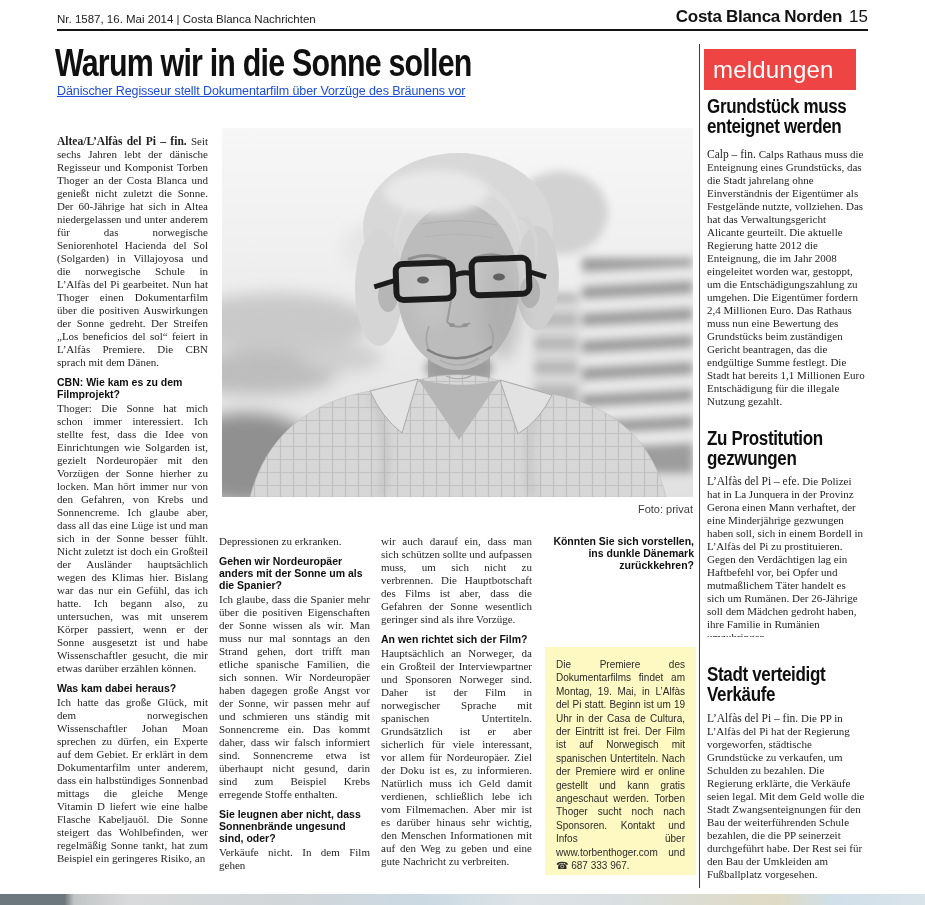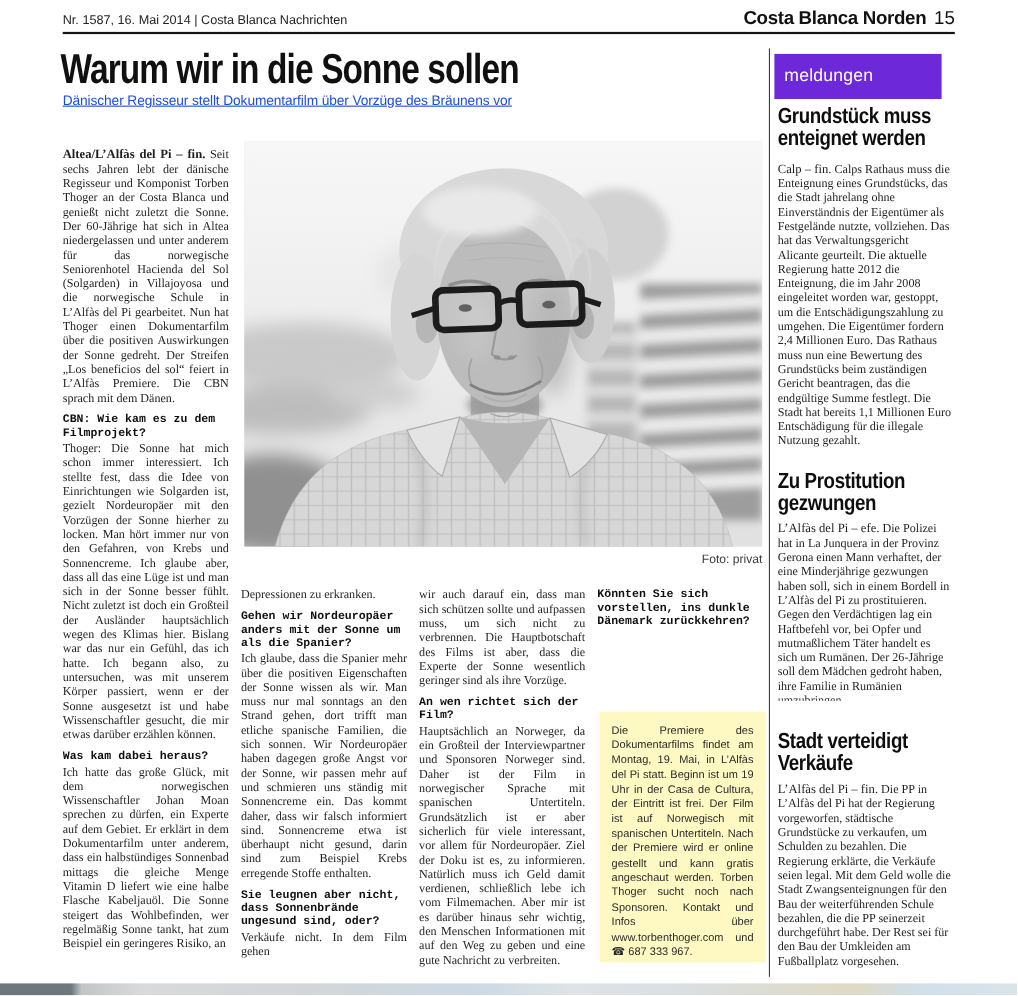--- a/index.html
+++ b/index.html
@@ -18,44 +18,44 @@
   
   .headline{position:absolute;left:55px;top:42px;font-family:"Liberation Sans",sans-serif;
             font-weight:bold;font-size:38px;line-height:42px;color:#101010;letter-spacing:-1px;
             transform:scaleX(.8);transform-origin:0 0;white-space:nowrap;}
   .subhead{position:absolute;left:57px;top:84px;font-family:"Liberation Sans",sans-serif;
            font-size:12.5px;color:#1d4ed8;letter-spacing:-.1px;text-decoration:underline;}
 
   
   .col{position:absolute;font-size:11px;line-height:13px;text-align:justify;overflow:hidden;}
   .col p{margin:0;}
-  .col .qh{font-family:Liberation Mono, monospace;font-weight:bold;font-size:10.5px;
+  .col .qh{font-family:Liberation Sans, sans-serif;font-weight:bold;font-size:10.5px;
            line-height:12px;margin:7px 0 2px 0;text-align:left;color:#0f0f0f;}
   .col .dl{font-weight:bold;font-size:11.5px;}
   .col1{left:57px;top:135px;width:151px;height:748px;}
   .col2{left:219px;top:535px;width:151px;height:350px;}
   .col3{left:381px;top:535px;width:151px;height:350px;}
   .col4{left:543px;top:535px;width:151px;height:108px;}
-  .col4 .qh{margin-top:0;}
+  .col4 .qh{margin-top:0;text-align:right;}
 
   
   .photo{position:absolute;left:222px;top:128px;width:471px;height:369px;overflow:hidden;background:#ececec;}
   .caption{position:absolute;left:222px;top:503px;width:471px;font-family:"Liberation Sans",sans-serif;
            font-size:11px;color:#333;}
   .caption .credit{float:right;color:#3d3d3d;}
 
   
   .infobox{position:absolute;left:545px;top:647px;width:151px;height:228px;box-sizing:border-box;
            background:#fef9c3;padding:11px 11px;font-family:"Liberation Sans","DejaVu Sans",sans-serif;
            font-size:10px;line-height:13.4px;color:#2a2a2a;text-align:justify;overflow:hidden;}
 
   
   .sb-rule{position:absolute;left:699px;top:44px;width:1px;height:844px;background:#3c3c3c;}
-  .sb-badge{position:absolute;left:704px;top:49px;width:152px;height:41px;background:#6d28d9;
-            font-family:"Liberation Sans",sans-serif;font-size:16px;line-height:41px;color:#ffffff;
+  .sb-badge{position:absolute;left:704px;top:49px;width:152px;height:41px;background:#ef4444;
+            font-family:"Liberation Sans",sans-serif;font-size:24px;line-height:41px;color:#ffffff;
             padding-left:9px;box-sizing:border-box;letter-spacing:.2px;}
   .sb-h{position:absolute;left:707px;width:186px;font-family:"Liberation Sans",sans-serif;
         font-weight:bold;font-size:20px;line-height:20px;color:#0e0e0e;letter-spacing:-.4px;
         transform:scaleX(.85);transform-origin:0 0;}
   .sb-b{position:absolute;left:707px;width:158px;font-size:11px;line-height:13px;color:#1f1f1f;
         overflow:hidden;}
   .sb-b .dl{font-weight:normal;font-size:11.5px;}
   .sb-h1{top:96px;}  .sb-b1{top:148px;height:262px;}
   .sb-h2{top:428px;} .sb-b2{top:475px;height:162px;}
   .sb-h3{top:664px;} .sb-b3{top:712px;height:168px;}
@@ -199,21 +199,21 @@
 
   <div class="col col2">
     <p>Depressionen zu erkranken.</p>
     <p class="qh">Gehen wir Nordeuropäer anders mit der Sonne um als die Spanier?</p>
     <p>Ich glaube, dass die Spanier mehr über die positiven Eigenschaften der Sonne wissen als wir. Man muss nur mal sonntags an den Strand gehen, dort trifft man etliche spanische Familien, die sich sonnen. Wir Nordeuropäer haben dagegen große Angst vor der Sonne, wir passen mehr auf und schmieren uns ständig mit Sonnencreme ein. Das kommt daher, dass wir falsch informiert sind. Sonnencreme etwa ist überhaupt nicht gesund, darin sind zum Beispiel Krebs erregende Stoffe enthalten.</p>
     <p class="qh">Sie leugnen aber nicht, dass Sonnenbrände ungesund sind, oder?</p>
     <p>Verkäufe nicht. In dem Film gehen</p>
   </div>
 
   <div class="col col3">
-    <p>wir auch darauf ein, dass man sich schützen sollte und aufpassen muss, um sich nicht zu verbrennen. Die Hauptbotschaft des Films ist aber, dass die Experte der Sonne wesentlich geringer sind als ihre Vorzüge.</p>
+    <p>wir auch darauf ein, dass man sich schützen sollte und aufpassen muss, um sich nicht zu verbrennen. Die Hauptbotschaft des Films ist aber, dass die Gefahren der Sonne wesentlich geringer sind als ihre Vorzüge.</p>
     <p class="qh">An wen richtet sich der Film?</p>
     <p>Hauptsächlich an Norweger, da ein Großteil der Interviewpartner und Sponsoren Norweger sind. Daher ist der Film in norwegischer Sprache mit spanischen Untertiteln. Grundsätzlich ist er aber sicherlich für viele interessant, vor allem für Nordeuropäer. Ziel der Doku ist es, zu informieren. Natürlich muss ich Geld damit verdienen, schließlich lebe ich vom Filmemachen. Aber mir ist es darüber hinaus sehr wichtig, den Menschen Informationen mit auf den Weg zu geben und eine gute Nachricht zu verbreiten.</p>
   </div>
 
   <div class="col col4">
     <p class="qh">Könnten Sie sich vorstellen, ins dunkle Dänemark zurückkehren?</p>
   </div>
 
   <div class="infobox">Die Premiere des Dokumentarfilms findet am Montag, 19. Mai, in L’Alfàs del Pi statt. Beginn ist um 19 Uhr in der Casa de Cultura, der Eintritt ist frei. Der Film ist auf Norwegisch mit spanischen Untertiteln. Nach der Premiere wird er online gestellt und kann gratis angeschaut werden. Torben Thoger sucht noch nach Sponsoren. Kontakt und Infos über www.torbenthoger.com und ☎ 687 333 967.</div>
 

